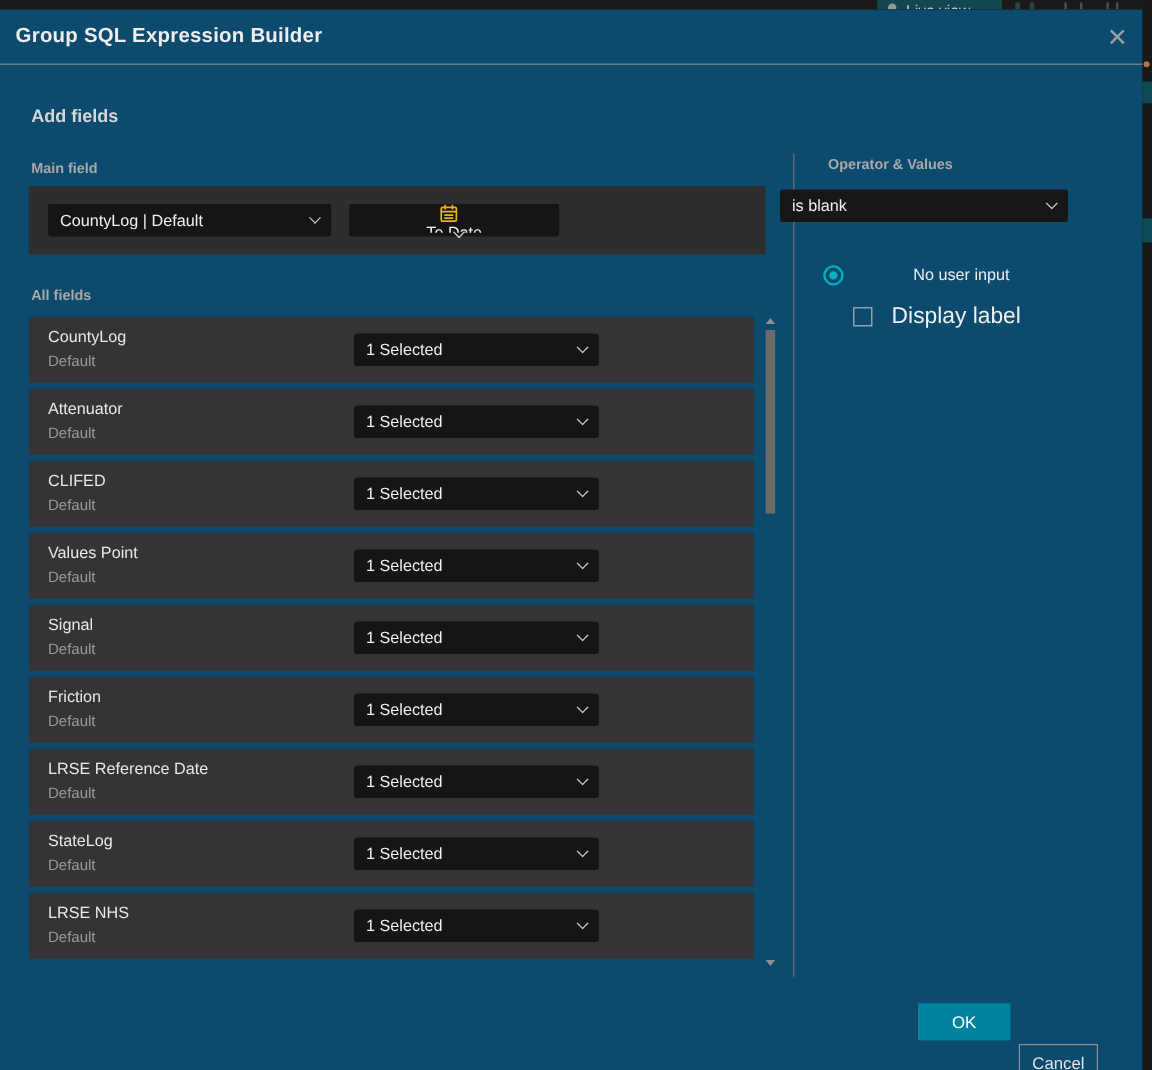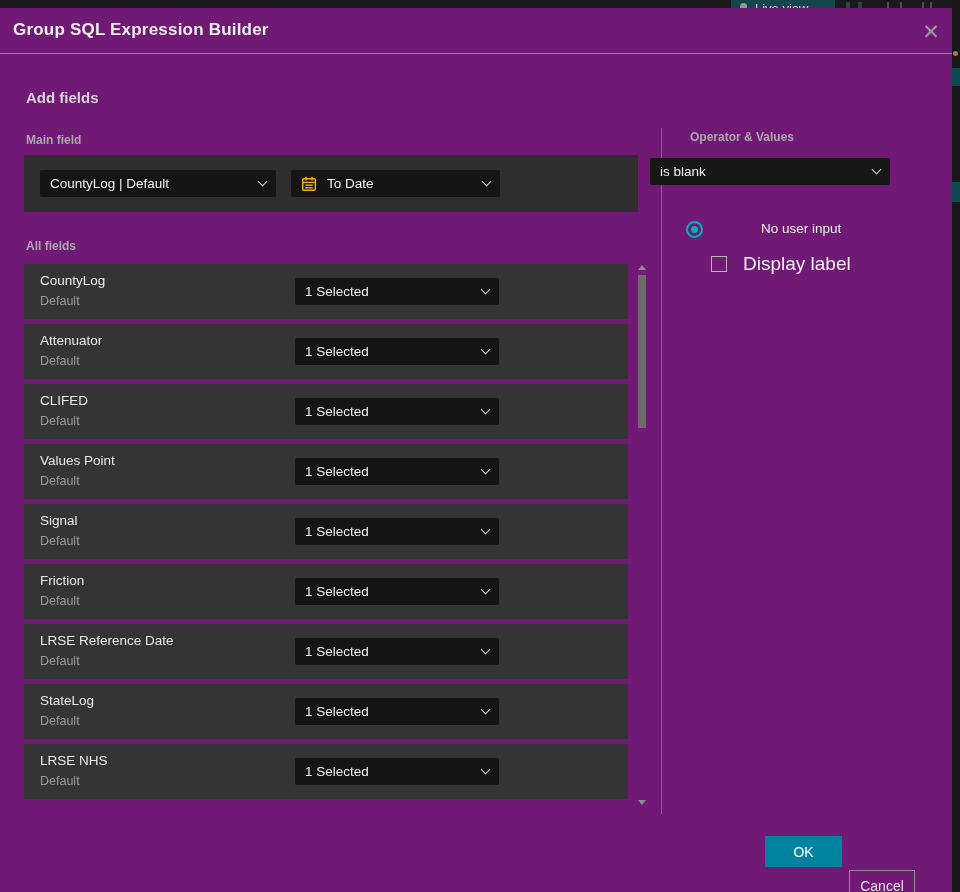--- a/index.html
+++ b/index.html
@@ -12,37 +12,37 @@
   .lv-segment { position:absolute; left:731px; top:0; width:104px; height:8px; background:#13464f; overflow:hidden; }
   .lv-dot { position:absolute; left:9px; top:3px; width:7px; height:7px; border-radius:50%; background:#8f9a9b; }
   .lv-text { position:absolute; left:24px; top:1px; font-size:13px; color:#bfcfd1; white-space:nowrap; }
   .strip-bar { position:absolute; top:2px; width:4px; height:6px; background:#27444a; }
   .strip-tick { position:absolute; top:2px; width:2px; height:6px; background:#4a4f50; }
   .right-strip { position:absolute; left:952px; top:0; width:8px; height:892px; background:#181818; }
   .rs-teal { position:absolute; left:0; width:8px; background:#0d4a56; }
   .rs-dot { position:absolute; left:1px; top:51px; width:5px; height:5px; border-radius:50%; background:#b5713f; }
 
   
-  .dialog { position:absolute; left:0; top:8px; width:952px; height:884px; background:#701a75; }
+  .dialog { position:absolute; left:0; top:8px; width:952px; height:884px; background:#0c4a6e; }
   .dlg-title { position:absolute; left:13px; top:12px; font-size:17px; font-weight:600; color:#ededed; letter-spacing:.2px; }
   .close-btn { position:absolute; left:918px; top:11px; width:26px; height:26px; color:#9c9c9c;
                font-size:21px; line-height:26px; text-align:center; cursor:pointer; font-weight:300; }
   .header-divider { position:absolute; left:0; top:45px; width:952px; height:1px; background:#8c8c8c; }
 
   .h-add { position:absolute; left:26px; top:81px; font-size:15px; font-weight:700; color:#d6d6d6; }
   .sec-label { position:absolute; font-size:12px; font-weight:700; color:#a9a9a9; }
 
   .main-box { position:absolute; left:24px; top:147px; width:614px; height:57px; background:#2e2e2e; }
   .select { position:absolute; height:27px; background:#151515; border-radius:2px; display:flex; align-items:center;
             padding:0 10px; cursor:pointer; }
   .select .val { color:#f0f0f0; font-size:13.5px; white-space:nowrap; overflow:hidden; flex:1; }
   .chev { width:7px; height:7px; border-right:1.5px solid #cfcfcf; border-bottom:1.5px solid #cfcfcf;
           transform:rotate(45deg); margin-top:-4px; margin-left:8px; flex:none; }
   .sel-main1 { left:16px; top:15px; width:236px; }
-  .sel-main2 { left:267px; top:15px; width:209px; }
+  .sel-main2 { left:267px; top:15px; width:175px;flex-direction:column; }
   .cal-ico { width:16px; height:16px; margin-right:10px; flex:none; }
 
   .list { position:absolute; left:24px; top:256px; width:696px; }
   .row { position:relative; width:604px; height:55px; background:#343434; margin-bottom:5px; }
   .row .fname { position:absolute; left:16px; top:9px; font-size:13.5px; color:#e8e8e8; }
   .row .fsub  { position:absolute; left:16px; top:30px; font-size:12.5px; color:#9b9b9b; }
   .row .select { left:271px; top:14px; width:204px; }
 
   .scrollbar { position:absolute; left:636px; top:254px; width:12px; height:550px; }
   .sb-up, .sb-down { position:absolute; left:2px; width:0; height:0;

